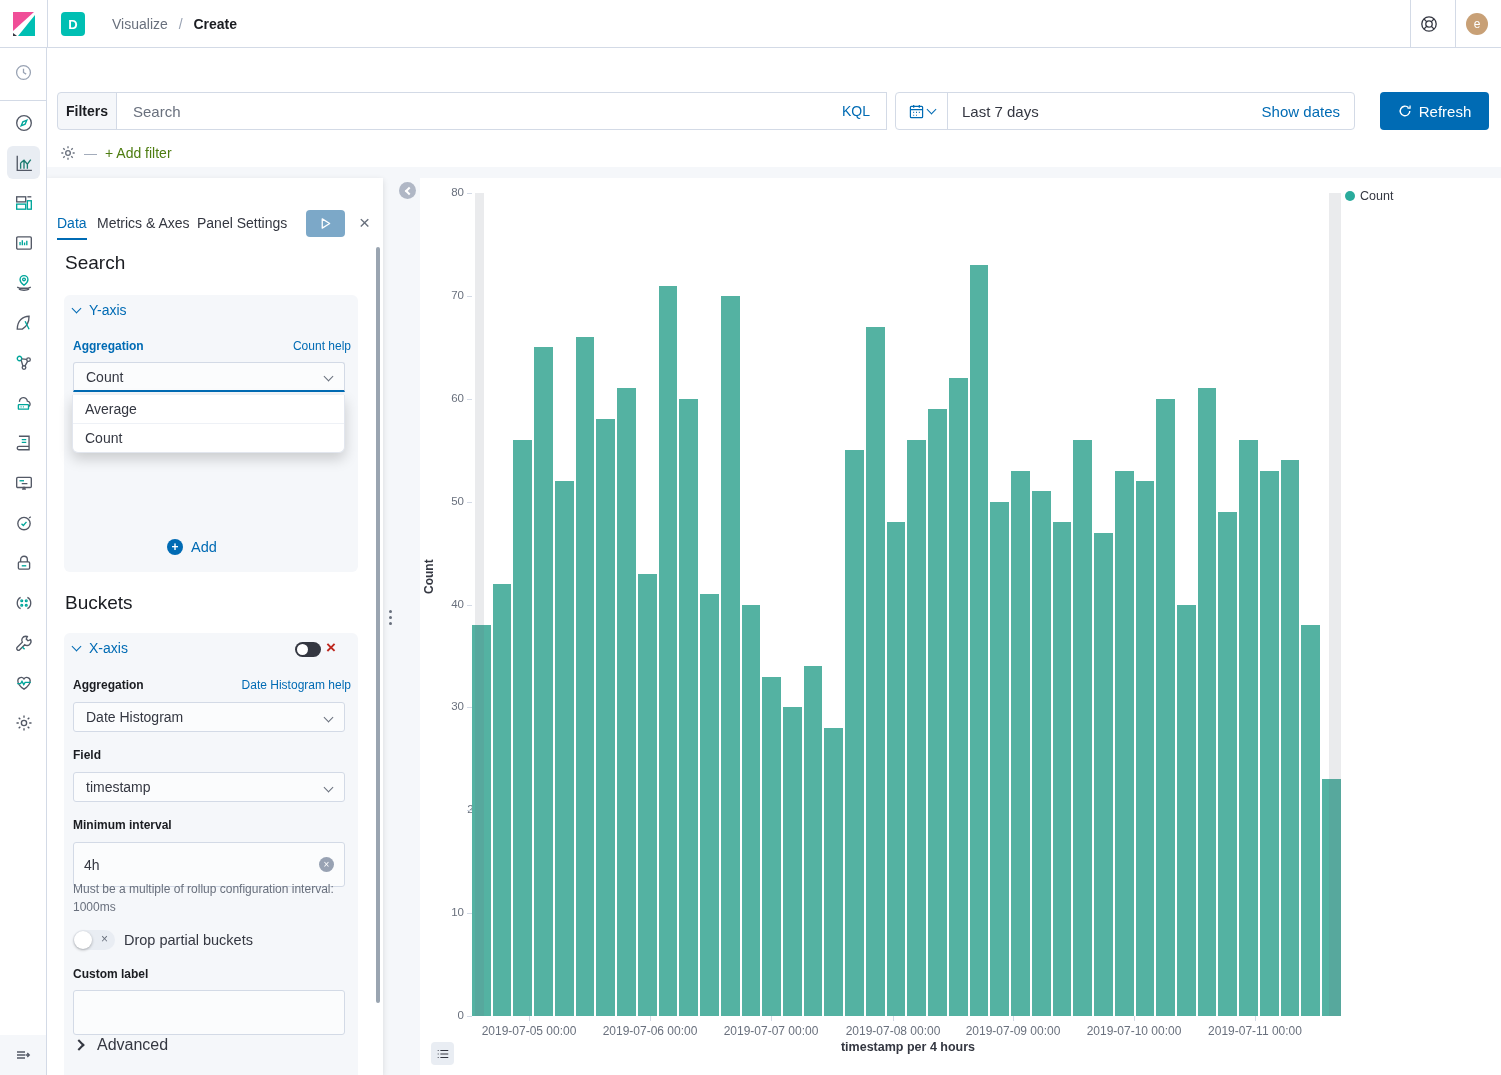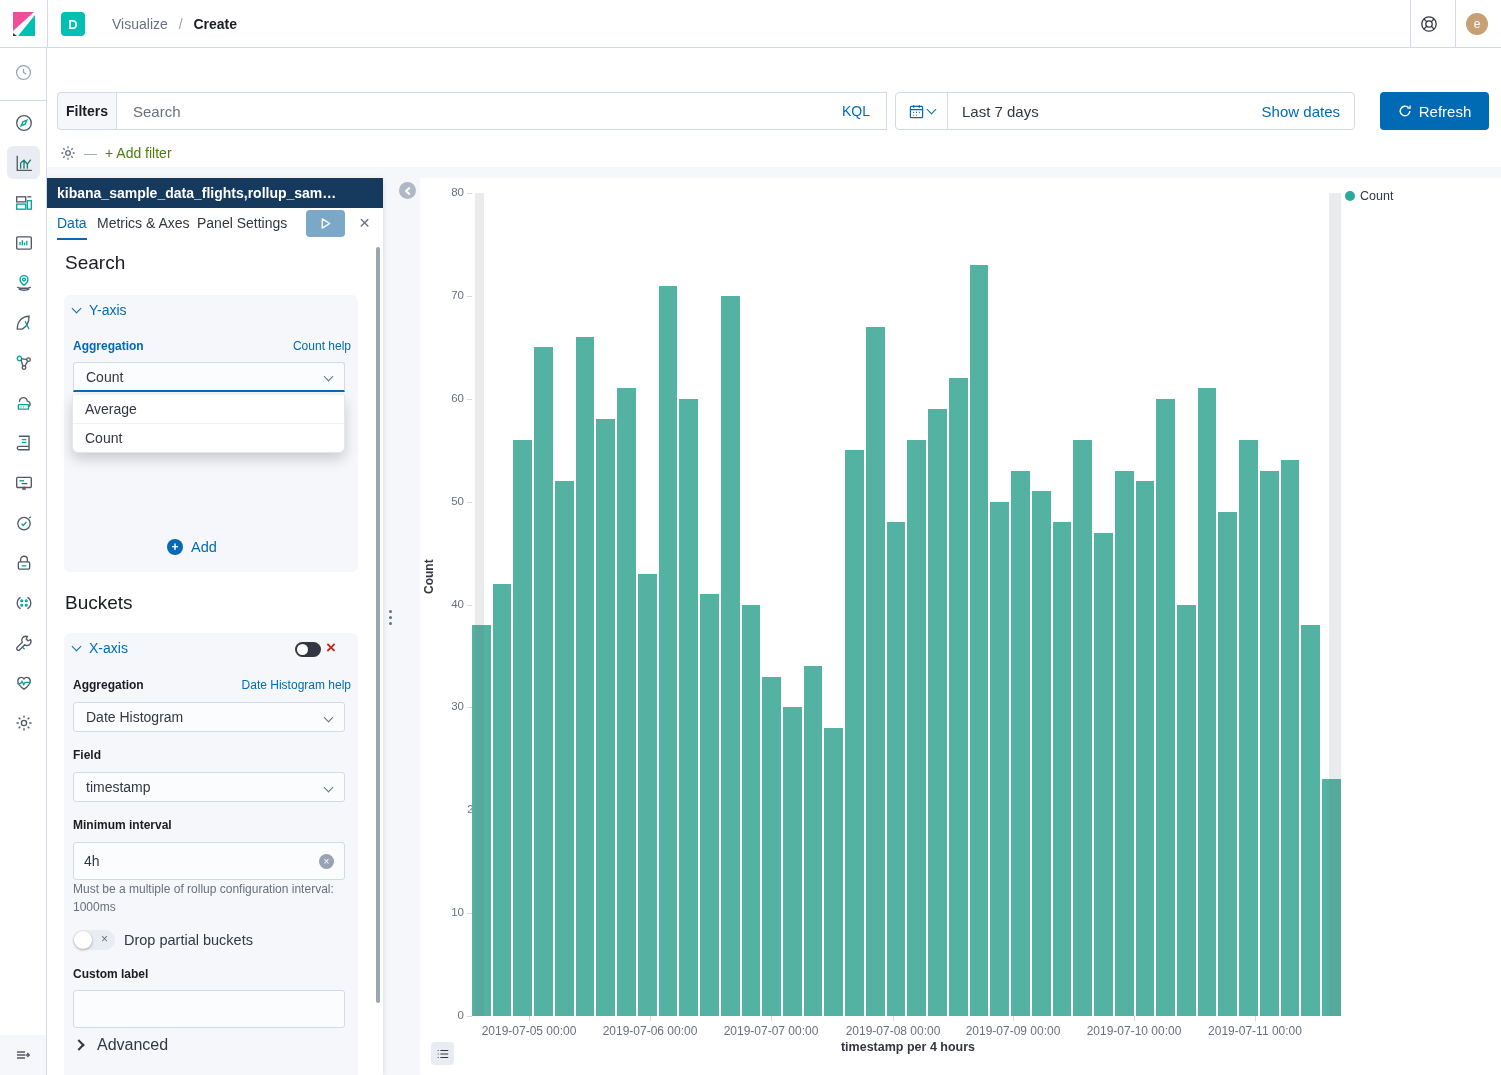--- a/index.html
+++ b/index.html
@@ -60,21 +60,21 @@
   .group-box { position:absolute; left:19px; width:294px; background:#f5f7fa; border-radius:6px; }
   .group-head { position:absolute; left:9px; top:7px; display:flex; align-items:center; gap:9px; color:#006BB4; font-size:14px; font-weight:500; cursor:pointer; }
   .chev { width:7px; height:7px; border-right:1.5px solid #006BB4; border-bottom:1.5px solid #006BB4; transform:rotate(45deg); margin-top:-3px; }
   .chev-gray { width:7px; height:7px; border-right:1.5px solid #69707d; border-bottom:1.5px solid #69707d; transform:rotate(45deg); }
   .chev-right { width:8px; height:8px; border-right:2px solid #343741; border-bottom:2px solid #343741; transform:rotate(-45deg); }
   .fld-label { position:absolute; left:28px; font-size:12px; font-weight:700; color:#1a1c21; }
   .fld-label.blue { color:#006BB4; }
   .fld-help { position:absolute; right:32px; font-size:12px; color:#006BB4; cursor:pointer; }
   .select { position:absolute; left:28px; width:272px; height:30px; background:#fbfcfd; border:1px solid #d3dae6; border-radius:3px; font-size:14px; color:#343741; display:flex; align-items:center; padding:0 12px; justify-content:space-between; cursor:pointer; }
   .select.focused { border-bottom:2px solid #006BB4; border-radius:3px 3px 0 0; }
-  .textin { position:absolute; left:28px; width:272px; height:38px; background:#fbfcfd; border:1px solid #d3dae6; border-radius:3px; font-size:14px; color:#343741; display:flex; align-items:center; padding:0 10px; justify-content:space-between; }
+  .textin { position:absolute; left:28px; width:272px; height:45px; background:#fbfcfd; border:1px solid #d3dae6; border-radius:3px; font-size:14px; color:#343741; display:flex; align-items:center; padding:0 10px; justify-content:space-between; }
   .popover { position:absolute; left:27px; width:273px; background:#fff; border:1px solid #e2e6ee; border-top:none; border-radius:0 0 6px 6px; box-shadow:0 6px 14px rgba(0,0,0,0.18); z-index:20; }
   .pop-head { font-size:12.5px; font-weight:700; color:#1a1c21; padding:9px 12px 6px 10px; }
   .pop-item { font-size:14px; color:#343741; padding:6px 0 6px 12px; border-top:1px solid #eef1f6; cursor:pointer; }
   .add-row { position:absolute; left:0; width:294px; display:flex; align-items:center; justify-content:center; gap:8px; cursor:pointer; }
   .plus-circle { width:16px; height:16px; border-radius:50%; background:#006BB4; color:#fff; font-size:12px; font-weight:700; display:flex; align-items:center; justify-content:center; line-height:1; }
   .add-label { color:#006BB4; font-size:14.5px; font-weight:500; }
   .helper { position:absolute; left:28px; width:282px; font-size:12px; color:#69707d; line-height:18px; }
   .mini-toggle { position:absolute; width:26px; height:15px; border-radius:8px; background:#343741; cursor:pointer; }
   .mini-toggle .knob { position:absolute; left:2px; top:2px; width:11px; height:11px; border-radius:50%; background:#fff; }
   .red-x { position:absolute; color:#bd271e; font-size:17px; font-weight:600; cursor:pointer; line-height:16px; }
@@ -294,21 +294,20 @@
         </svg>
     </div>
     <div class="rail-bottom">
       <svg class="icon" width="16" height="16" viewBox="0 0 16 16" fill="none" stroke="#535966" stroke-width="1.3">
           <path d="M2 5h8M2 8h8M2 11h8M10.5 8H14M12.3 6l2 2-2 2"></path>
         </svg>
     </div>
   </div>
 
   <div class="editor">
-    <div class="editor-header">kibana_sample_data_flights,rollup_sam…</div>
 
     <span class="tab active" style="left:12px">Data</span>
     <span class="tab" style="left:52px">Metrics &amp; Axes</span>
     <span class="tab" style="left:152px">Panel Settings</span>
     <button class="play-btn">
       <svg class="icon" width="13" height="13" viewBox="0 0 14 14" fill="none" stroke="#fff" stroke-width="1.4">
           <path d="M3.5 2l8 5-8 5z" stroke-linejoin="round"></path>
         </svg>
     </button>
     <span class="panel-close">×</span>

